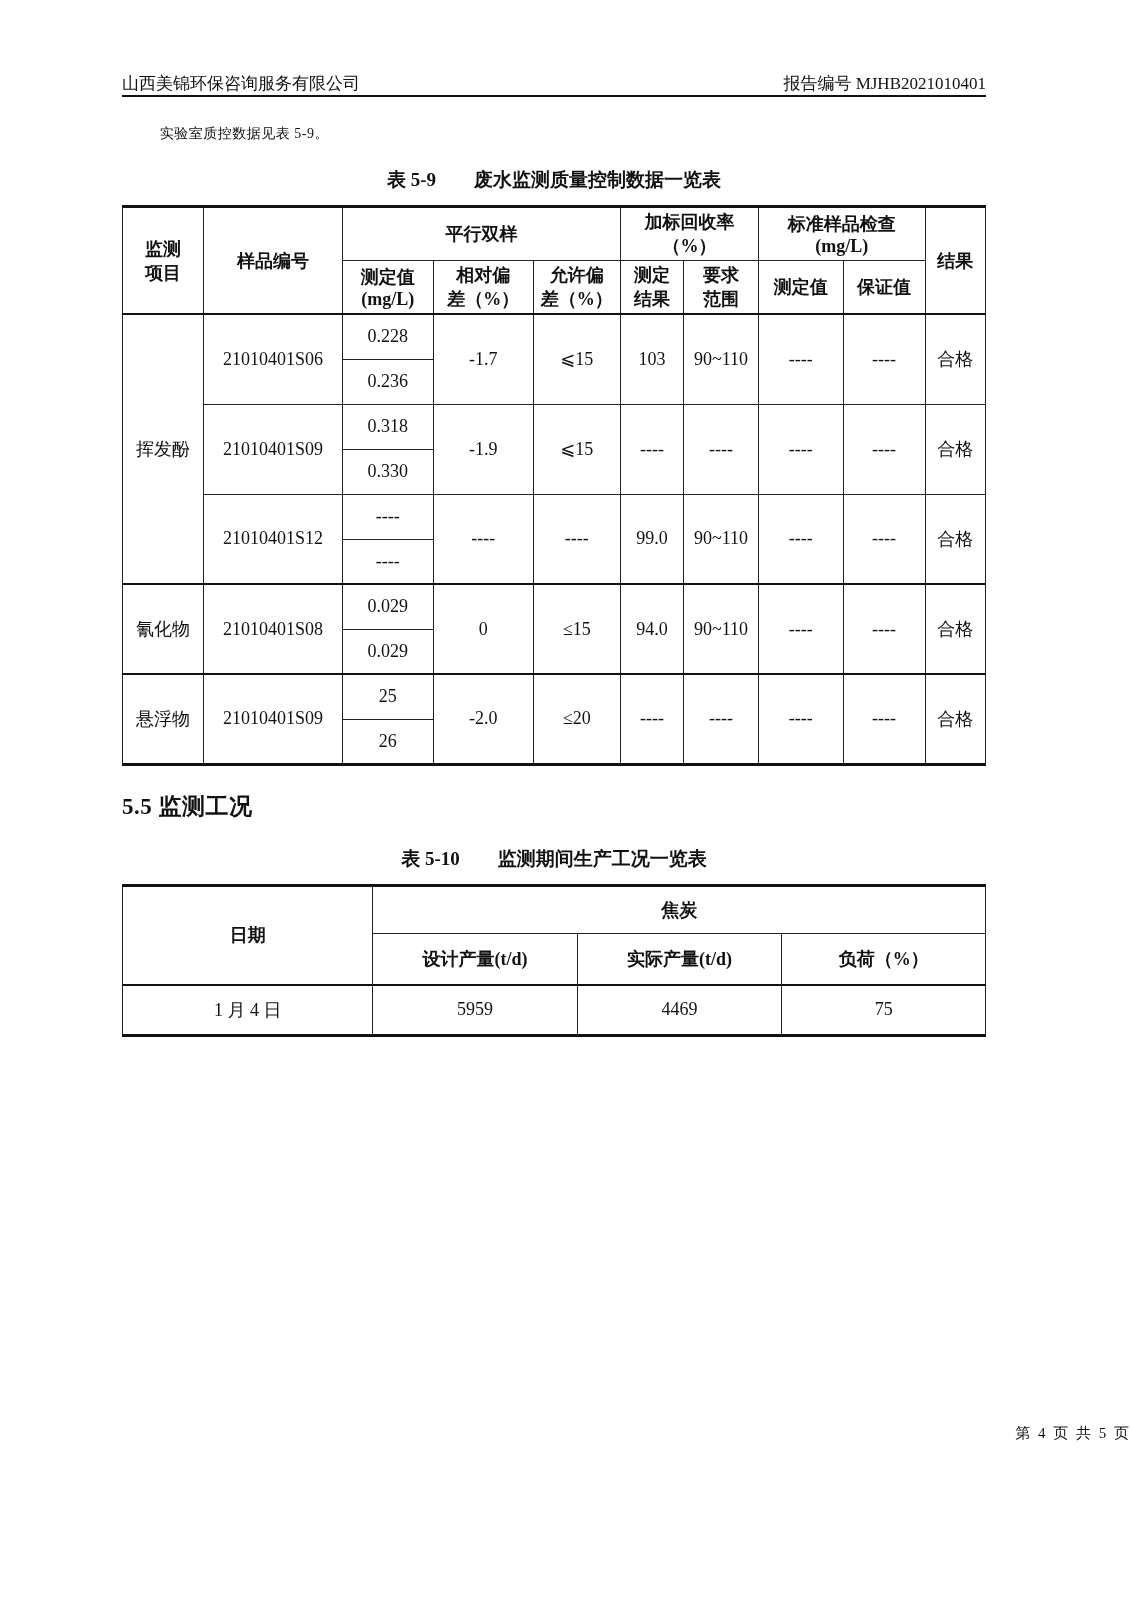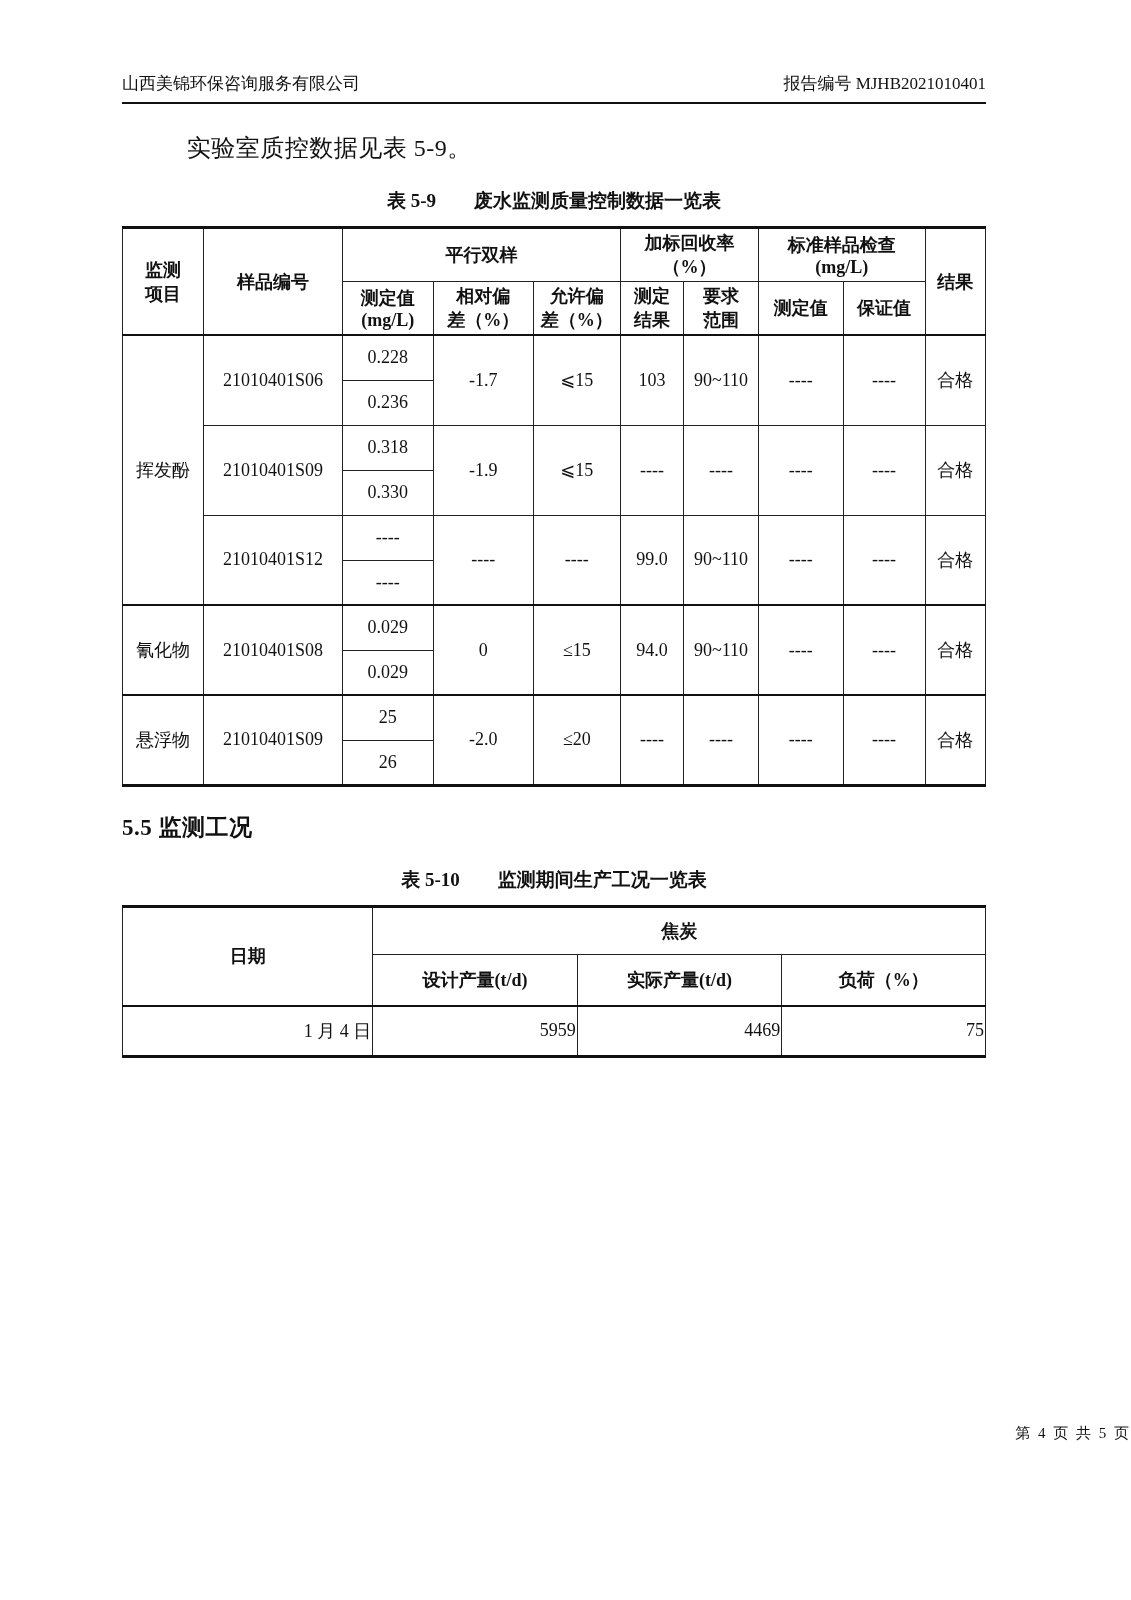--- a/index.html
+++ b/index.html
@@ -15,33 +15,32 @@
     left: 122px; top: 0;
     width: 864px;
   }
   
   .page-header {
     margin-top: 72px;
     display: flex;
     justify-content: space-between;
     align-items: flex-end;
     font-size: 17px;
-    padding-bottom: 7px;
     border-bottom: 2px solid #111;
   }
   
   .sec-heading {
     margin-top: 36px;
     font-size: 23px;
     font-weight: bold;
     letter-spacing: 0.5px;
   }
   .para {
     margin-top: 28px;
-    font-size: 24px;
+    font-size: 14px;
     text-indent: 2.7em;
     letter-spacing: 0.5px;
   }
   .tbl-caption {
     margin-top: 24px;
     text-align: center;
     font-size: 19px;
     font-weight: bold;
   }
   .tbl-caption .cap-label { margin-right: 38px; }
@@ -67,21 +66,21 @@
   
   .t59 thead tr { height: 52px; }
   .t59 tbody tr { height: 45px; }
   .t59 tbody tr.body-start td { border-top: 2px solid #111; }
   .t59 tbody tr.group-start td { border-top: 2px solid #111; }
 
   
   .t510 tr.r-coke { height: 48px; }
   .t510 tr.r-sub { height: 52px; }
   .t510 tr.r-data { height: 50px; }
-  .t510 tr.r-data td { border-top: 2px solid #111; text-align: right; }
+  .t510 tr.r-data td { border-top: 2px solid #111; }
 
   .page-footer {
     position: absolute;
     left: 0; top: 1424px;
     width: 100%;
     text-align: right;
     font-size: 15px;
     letter-spacing: 2px;
   }
 </style>

